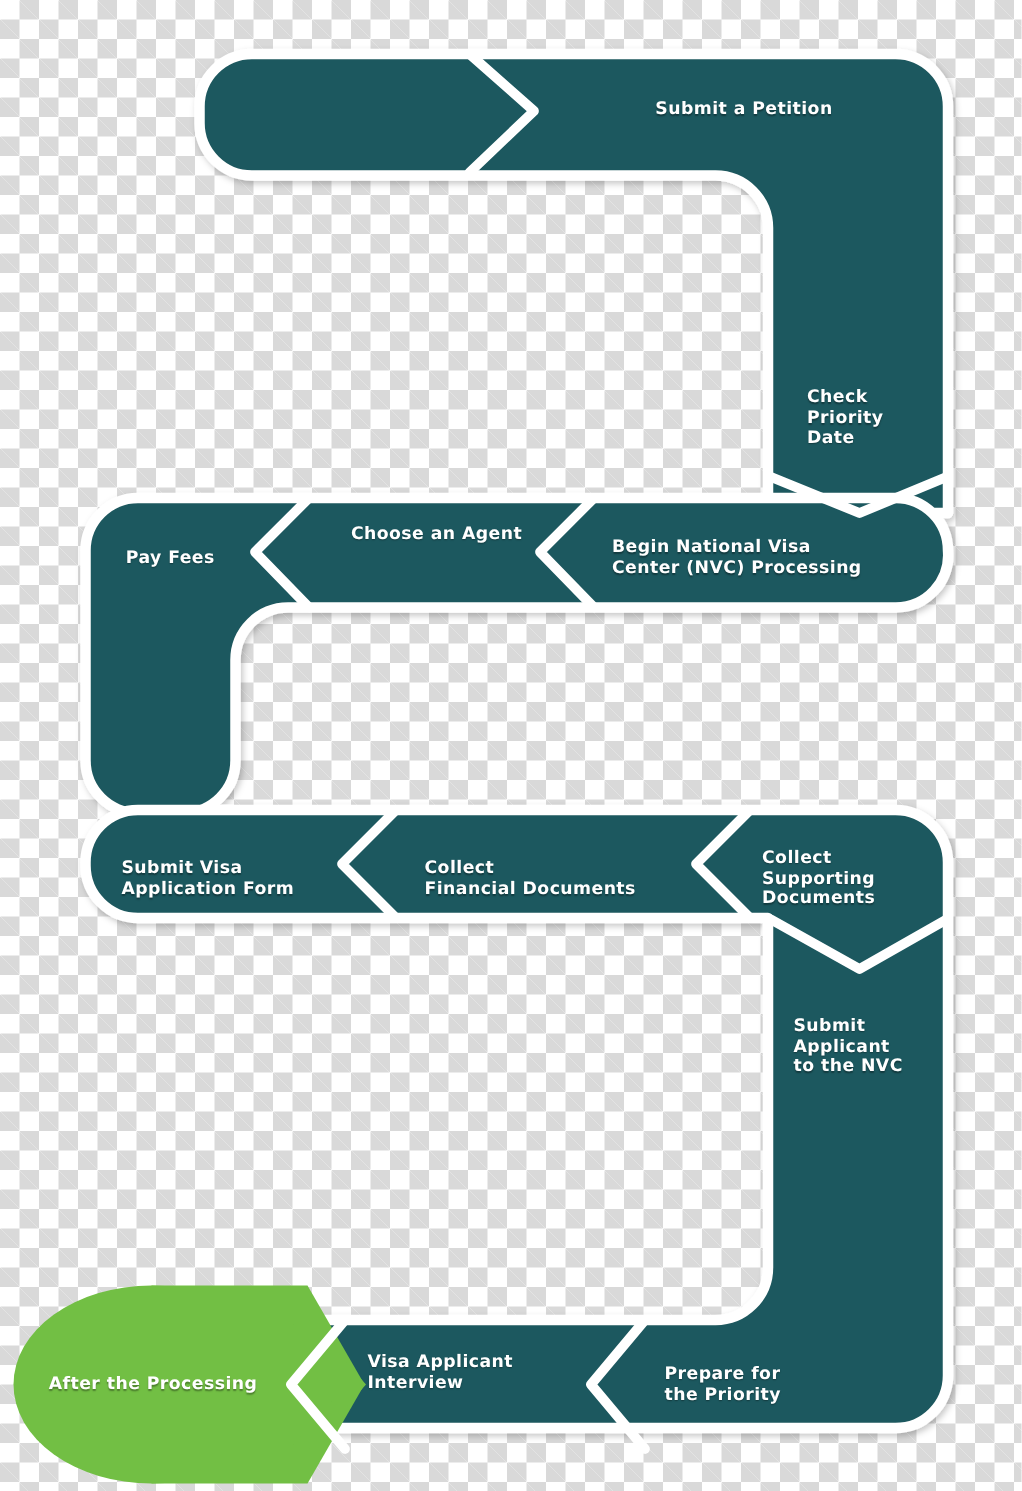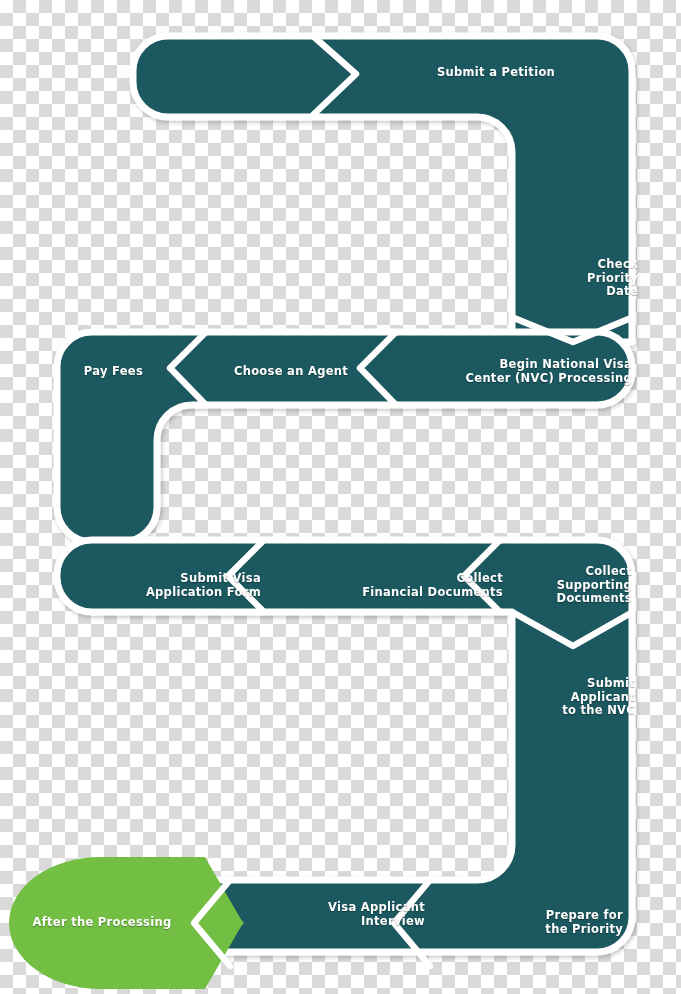--- a/index.html
+++ b/index.html
@@ -23,21 +23,21 @@
     color:#ffffff;
     font-weight:bold;
     font-size:11.5px;
     line-height:13.5px;
     letter-spacing:0.3px;
     text-shadow:0 1px 1px rgba(0,0,0,0.35);
     white-space:pre-line;
     pointer-events:none;
   }
   .lbl.center{text-align:center;}
-  .lbl.left{text-align:right;}
+  .lbl.left{text-align:left;}
   .hit{position:absolute;}
 </style>
 </head>
 <body>
 
 <div id="stage">
 
   <svg width="681" height="994" viewBox="0 0 681 994">
     <defs>
       <filter id="dropshadow" x="-20%" y="-20%" width="140%" height="140%">
@@ -119,21 +119,21 @@
   <div class="hit" style="left:512px;top:140px;width:120px;height:190px;"></div>
   <div class="lbl left" style="left:538px;top:246px;width:100px;">Check
 Priority
 Date</div>
 
   <div class="hit" style="left:396px;top:320px;width:236px;height:73px;"></div>
   <div class="lbl left" style="left:408px;top:346px;width:224px;">Begin National Visa
 Center (NVC) Processing</div>
 
   <div class="hit" style="left:206px;top:320px;width:190px;height:73px;"></div>
-  <div class="lbl center" style="left:196px;top:353px;width:190px;">Choose an Agent</div>
+  <div class="lbl center" style="left:196px;top:337px;width:190px;">Choose an Agent</div>
 
   <div class="hit" style="left:57px;top:320px;width:149px;height:73px;"></div>
   <div class="lbl center" style="left:46px;top:353px;width:135px;">Pay Fees</div>
 
   <div class="hit" style="left:500px;top:528px;width:132px;height:72px;"></div>
   <div class="lbl left" style="left:508px;top:553px;width:124px;">Collect
 Supporting
 Documents</div>
 
   <div class="hit" style="left:264px;top:528px;width:236px;height:72px;"></div>

